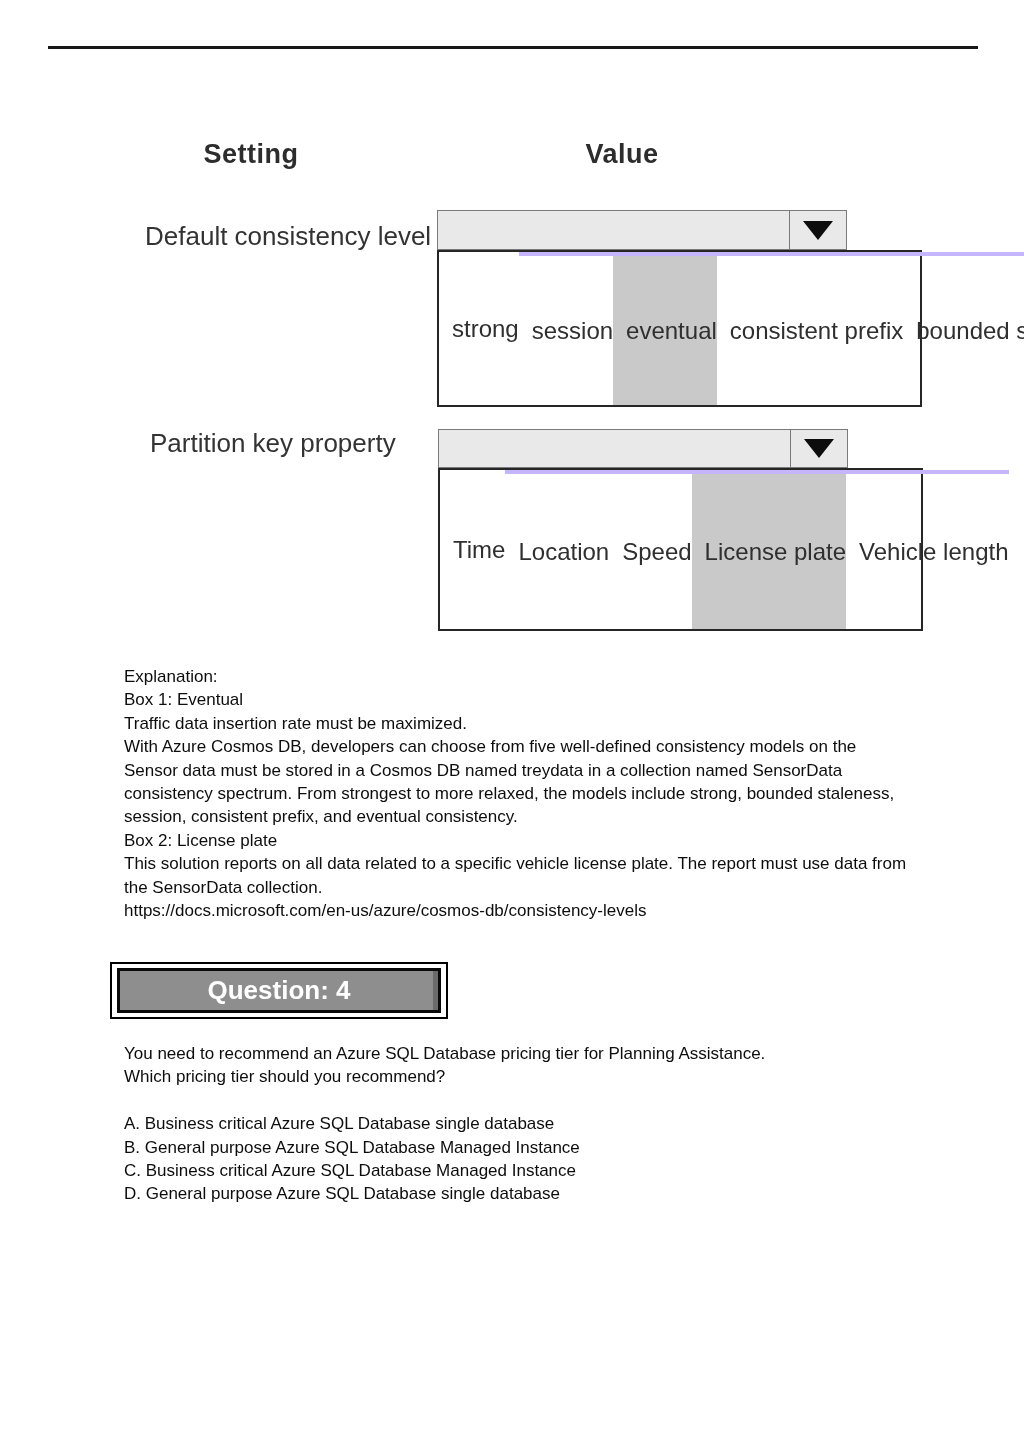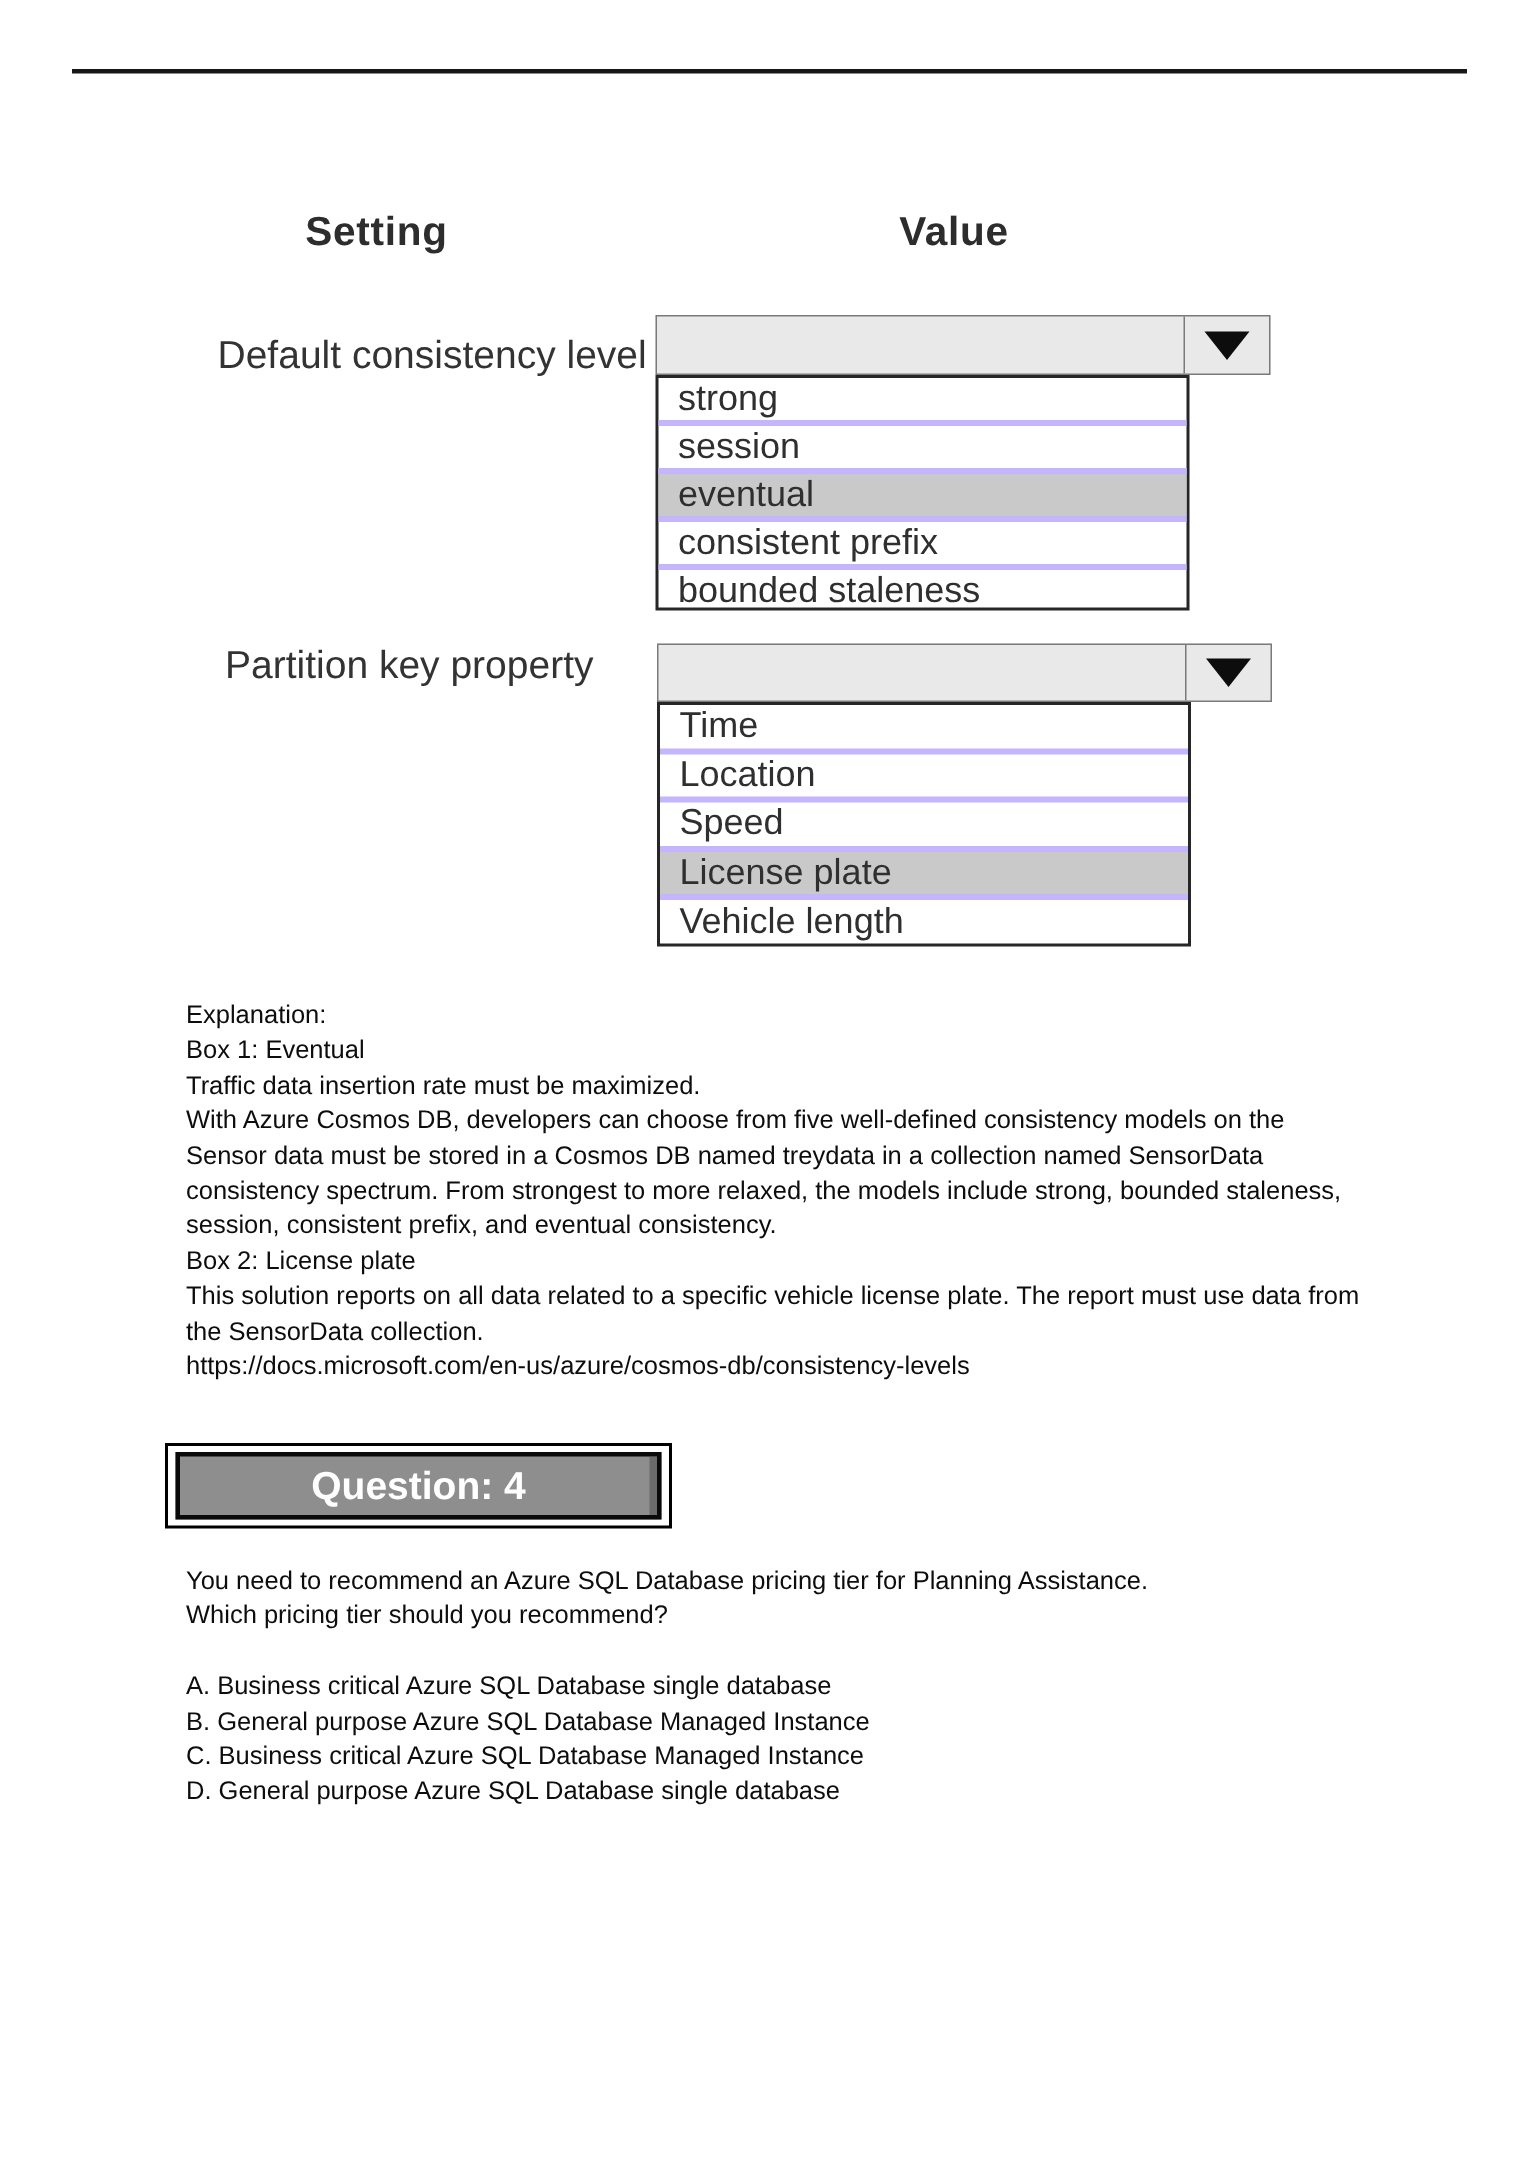--- a/index.html
+++ b/index.html
@@ -15,21 +15,21 @@
     background:#171717;
   }
 
   
   .col-header{
     position:absolute;top:139px;width:180px;
     font-size:27px;font-weight:bold;color:#2d2d2d;
     text-align:center;letter-spacing:0.5px;
   }
   .hdr-setting{left:161px;}
-  .hdr-value{left:546px;}
+  .hdr-value{left:532px;}
   .row-label{
     position:absolute;font-size:26px;color:#333333;white-space:nowrap;
   }
   .lbl-1{left:145px;top:221px;}
   .lbl-2{left:150px;top:428px;text-align:center;}
 
   .dd-closed{
     position:absolute;width:410px;height:40px;
     background:#e9e9e9;border:1px solid #7a7a7a;
     box-sizing:border-box;
@@ -42,24 +42,24 @@
     display:flex;align-items:center;justify-content:center;
   }
   .tri-down{
     width:0;height:0;
     border-left:15px solid transparent;
     border-right:15px solid transparent;
     border-top:19px solid #0d0d0d;
   }
 
   .dd-list{
-    position:absolute;width:356px;
+    position:absolute;width:485px;
     background:#ffffff;border:2px solid #262626;
     box-sizing:border-box;
-    display:flex;flex-direction:column;
+    display:flex;flex-direction:row;
   }
   .dd1-list{left:437px;top:250px;height:157px;}
   .dd2-list{left:438px;top:468px;height:163px;}
   .dd-row{
     flex:1;display:flex;align-items:center;
     padding-left:13px;
     font-size:24px;color:#2f2f2f;
     border-top:4px solid #c4b5fd;
     white-space:nowrap;
   }

